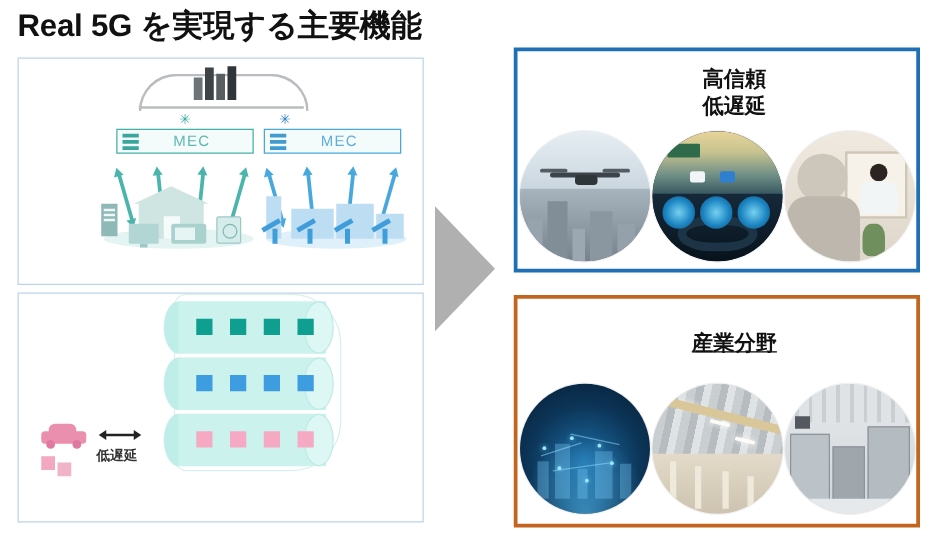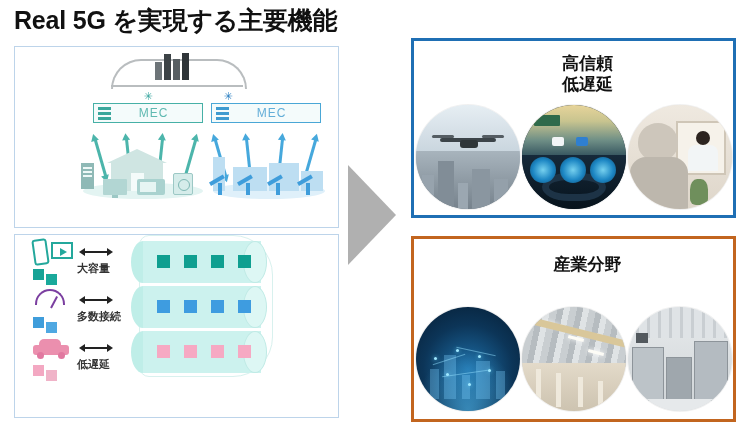--- a/index.html
+++ b/index.html
@@ -183,21 +183,21 @@
 
   
   .rpanel{position:absolute;left:411px;width:325px;box-sizing:border-box;background:#fff;}
   #panel-urllc{top:38px;height:180px;border:3px solid #1f6fb4;}
   #panel-iiot{top:236px;height:186px;border:3px solid #c2651f;}
 
   .rhead{position:absolute;left:0;right:0;top:8px;height:52px;display:flex;align-items:center;justify-content:center;gap:14px;margin-left:28px;}
   .rhead .jp{font-size:17px;font-weight:bold;color:#111;line-height:1.22;text-align:center;white-space:nowrap;}
   .rhead .big{font-size:46px;font-weight:bold;letter-spacing:-1px;white-space:nowrap;}
   #panel-urllc .rhead .big{color:#1414dc;font-family:"Liberation Sans","DejaVu Sans",sans-serif;}
-  #panel-iiot .rhead{top:0;}
+  #panel-iiot .rhead{top:10px;text-decoration:underline;}
   #panel-iiot .rhead .big{color:#c2651f;font-family:"Liberation Serif","DejaVu Serif",serif;font-size:44px;}
 
   .circles{position:absolute;left:0;right:0;display:flex;justify-content:center;align-items:center;gap:2px;}
   #panel-urllc .circles{top:64px;}
   #panel-iiot .circles{top:68px;}
   .circ{width:104px;height:104px;border-radius:50%;overflow:hidden;position:relative;box-shadow:0 0 0 1px rgba(0,0,0,.06);}
 
   
   .ph-drone{background:linear-gradient(#dfe9ef 0%,#cdd9e2 42%,#9aa8b2 58%,#7f8c97 100%);}
   .ph-drone .sky{position:absolute;left:0;right:0;top:0;height:46%;background:linear-gradient(#e6eef3,#c9d5de);}
@@ -365,52 +365,21 @@
         <div class="robot r2"></div>
         <div class="robot r3"></div>
         <div class="robot r4"></div>
       </div>
     </div>
   </div>
 
   <div class="feature-card" id="card-slicing">
     <div class="card-body">
 
-      <div class="slice-row sr1">
-        <div class="sl-ico">
-          <div class="phone"></div>
-          <div class="video"></div>
-        </div>
-        <div class="dots">
-          <b class="d1" style="background:#17a396"></b>
-            <b class="d2" style="background:#1aa99b"></b>
-        </div>
-        <div class="sl-arrow">
-          <span class="hl"></span>
-            <span class="bar"></span>
-            <span class="hr"></span>
-        </div>
-        <div class="sl-lbl">大容量</div>
-      </div>
-
-      <div class="slice-row sr2">
-        <div class="sl-ico">
-          <div class="gauge"></div>
-        </div>
-        <div class="dots">
-          <b class="d1" style="background:#3f9ddb"></b>
-            <b class="d2" style="background:#4fa8e2"></b>
-        </div>
-        <div class="sl-arrow">
-          <span class="hl"></span>
-            <span class="bar"></span>
-            <span class="hr"></span>
-        </div>
-        <div class="sl-lbl">多数接続</div>
-      </div>
+
 
       <div class="slice-row sr3">
         <div class="sl-ico">
           <div class="car">
             <div class="car-top"></div>
               <div class="car-body"></div>
             <div class="car-w l"></div>
               <div class="car-w r"></div>
           </div>
         </div>

